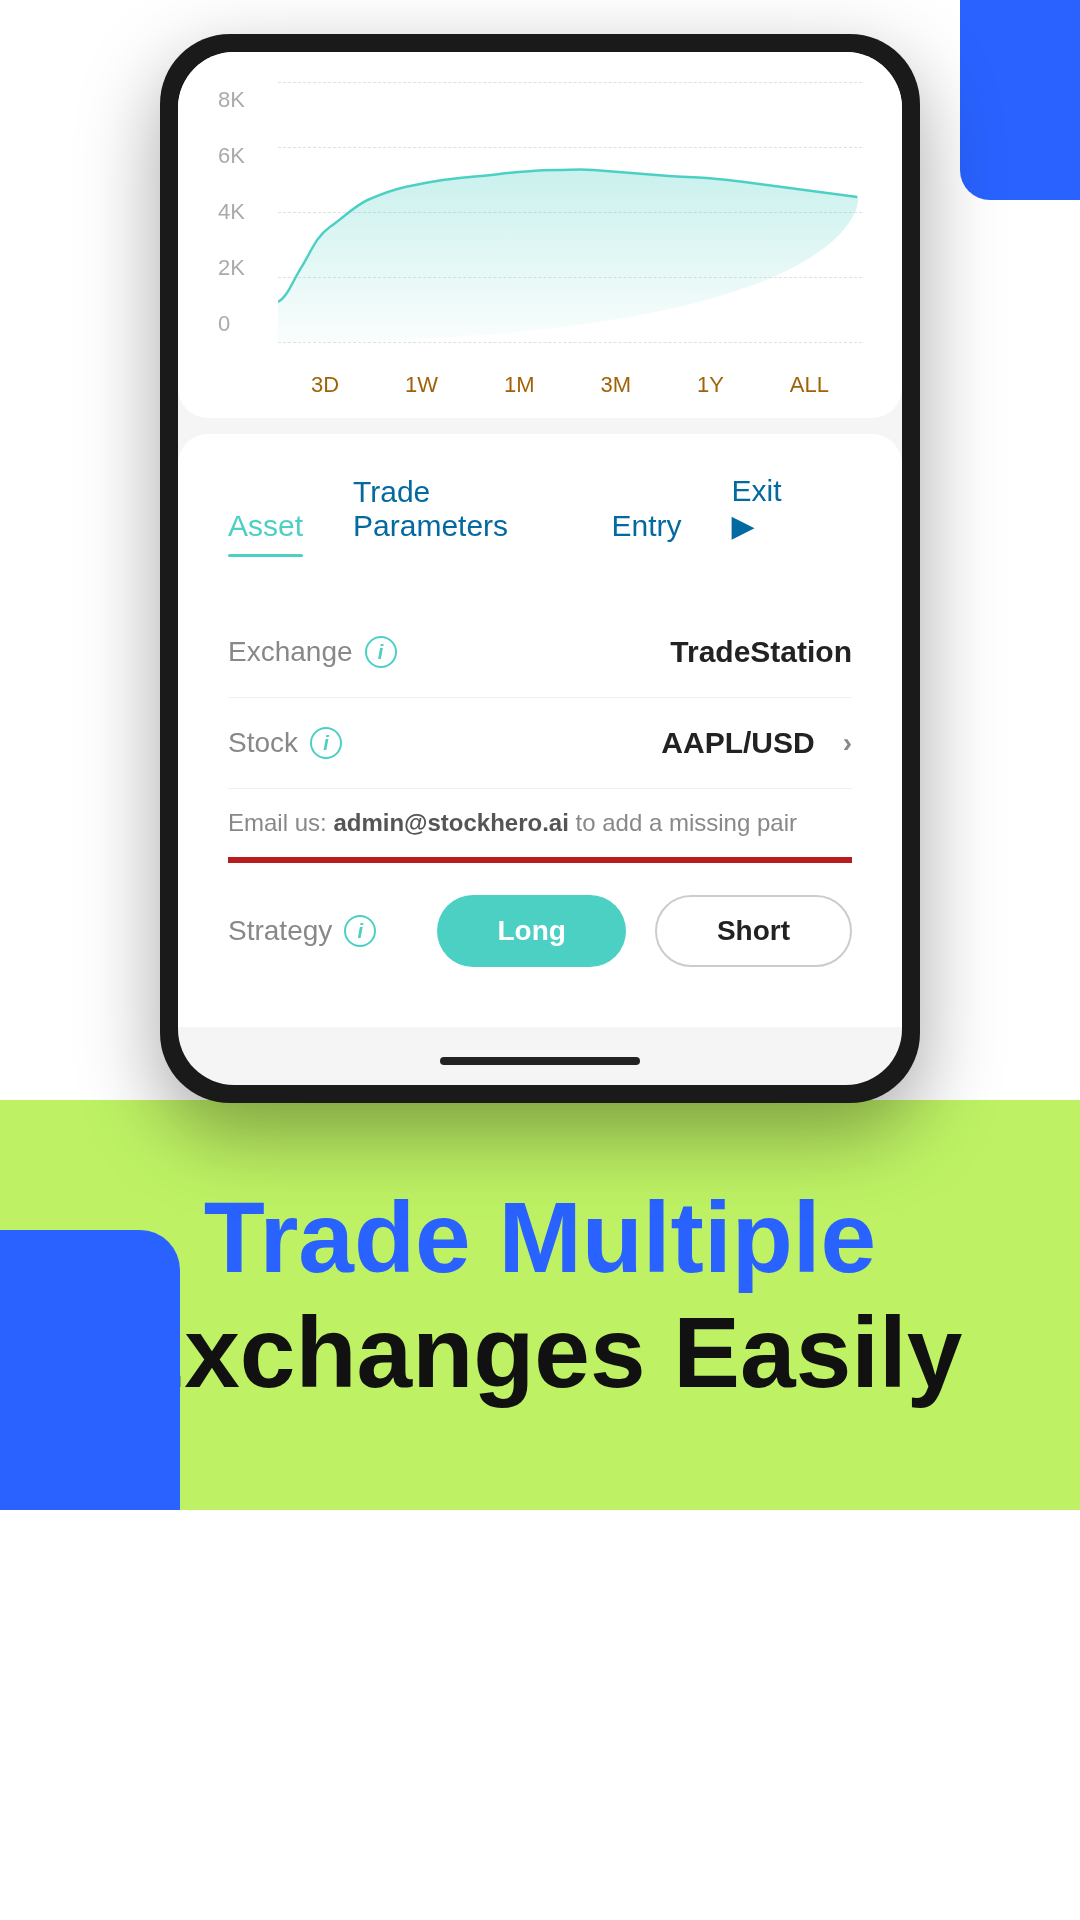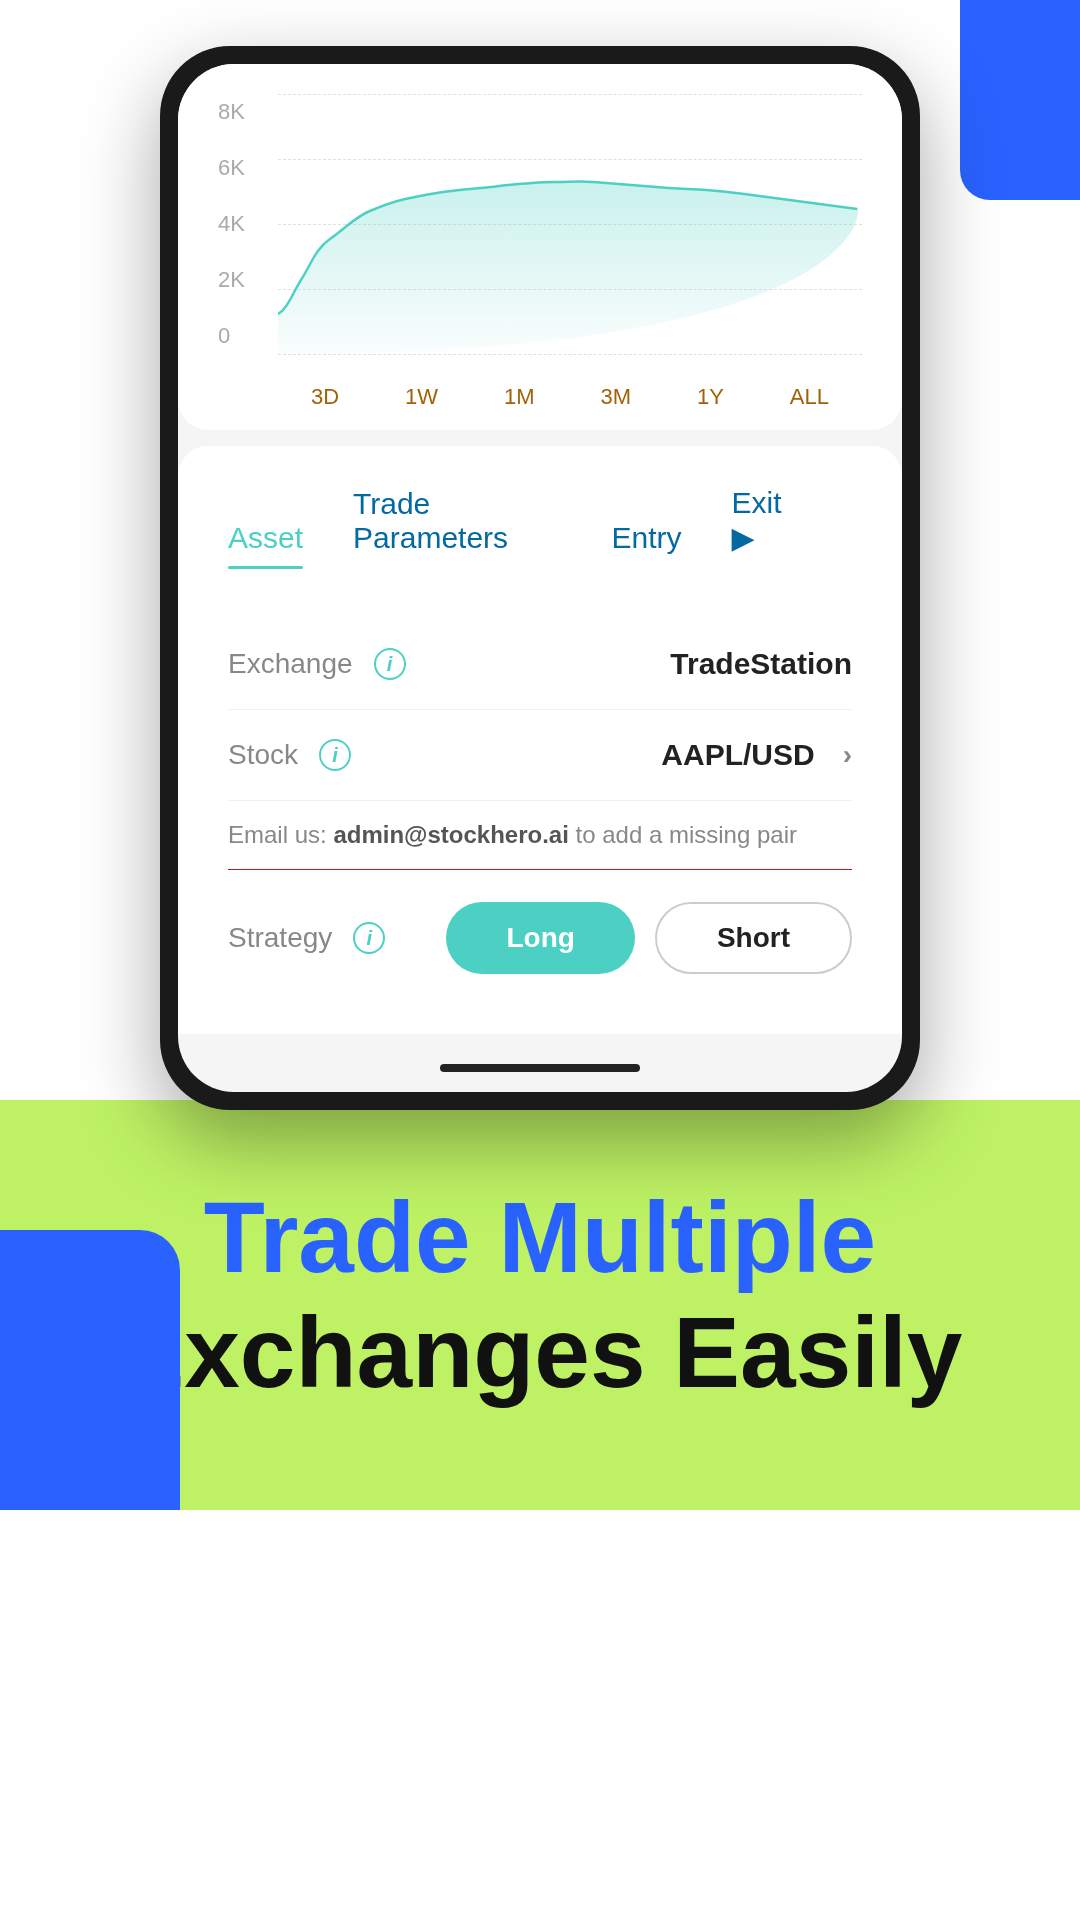--- a/index.html
+++ b/index.html
@@ -15,21 +15,21 @@
 
     
     .top-bg {
       position: relative;
       background: #ffffff;
       width: 100%;
       height: 1100px;
       display: flex;
       justify-content: center;
       align-items: flex-start;
-      padding-top: 16px;
+      padding-top: 4px;
     }
 
     .blue-corner-top-right {
       position: absolute;
       top: 0;
       right: 0;
       width: 120px;
       height: 200px;
       background: #2962ff;
       border-radius: 0 0 0 30px;
@@ -166,21 +166,21 @@
       display: flex;
       align-items: center;
       justify-content: space-between;
       padding: 28px 0;
       border-bottom: 1px solid #f0f0f0;
     }
 
     .form-label {
       display: flex;
       align-items: flex-start;
-      gap: 21px;
+      gap: 12px;
       font-size: 28px;
       color: #888;
     }
 
     .help-icon {
       width: 32px;
       height: 32px;
       border: 2px solid #4dd0c4;
       border-radius: 50%;
       display: flex;
@@ -211,39 +211,39 @@
     .chevron-right {
       font-size: 28px;
       color: #888;
     }
 
     
     .email-note {
       font-size: 24px;
       color: #888;
       padding: 20px 0;
-      border-bottom: 1px solid #b91c1c;
+      border-bottom: 6px solid #b91c1c;
     }
 
     .email-note strong {
       color: #555;
       font-weight: 600;
     }
 
     
     .strategy-row {
       display: flex;
       align-items: center;
       justify-content: space-between;
       padding: 32px 0 20px;
     }
 
     .strategy-buttons {
       display: flex;
-      gap: 20px;
+      gap: 29px;
     }
 
     .btn-long {
       background: #4dd0c4;
       color: #fff;
       border: none;
       border-radius: 50px;
       padding: 18px 60px;
       font-size: 28px;
       font-weight: 600;

